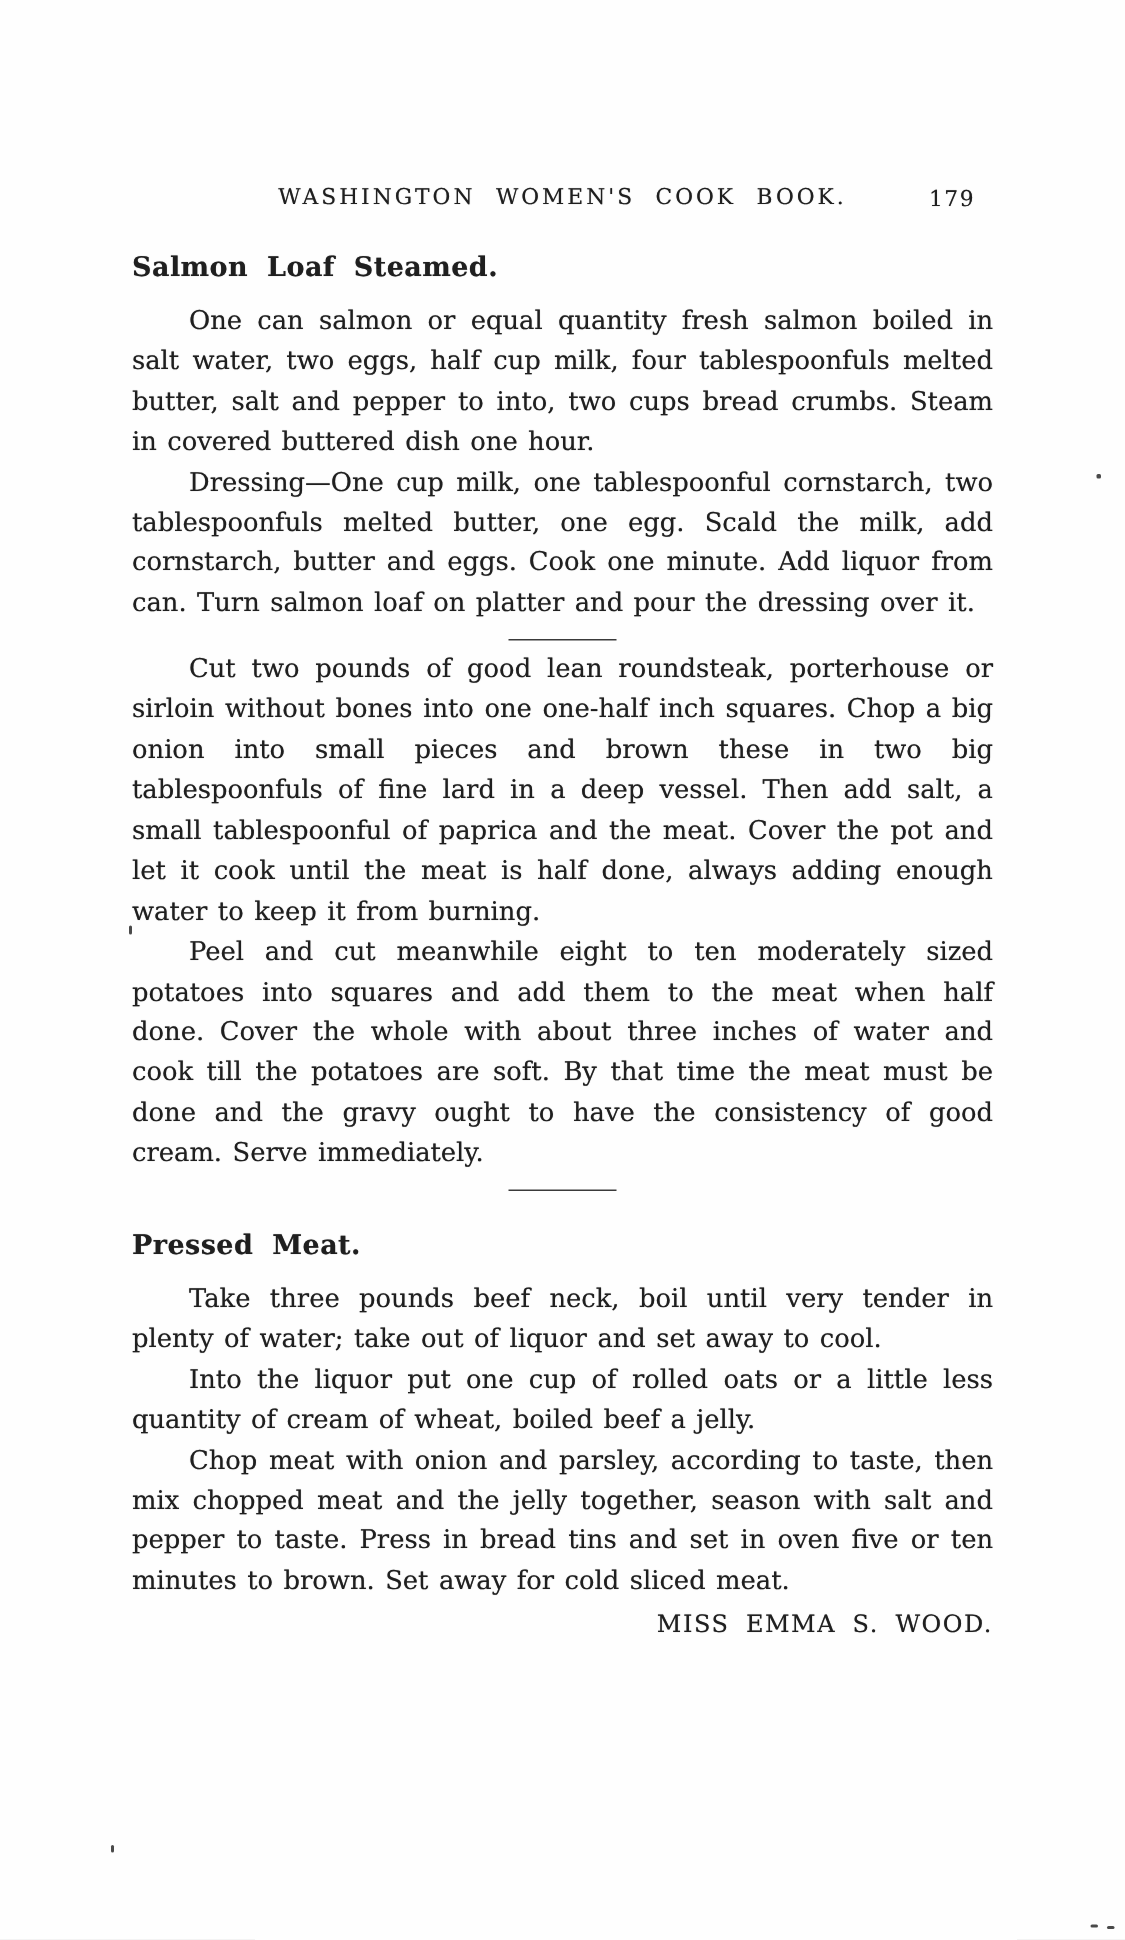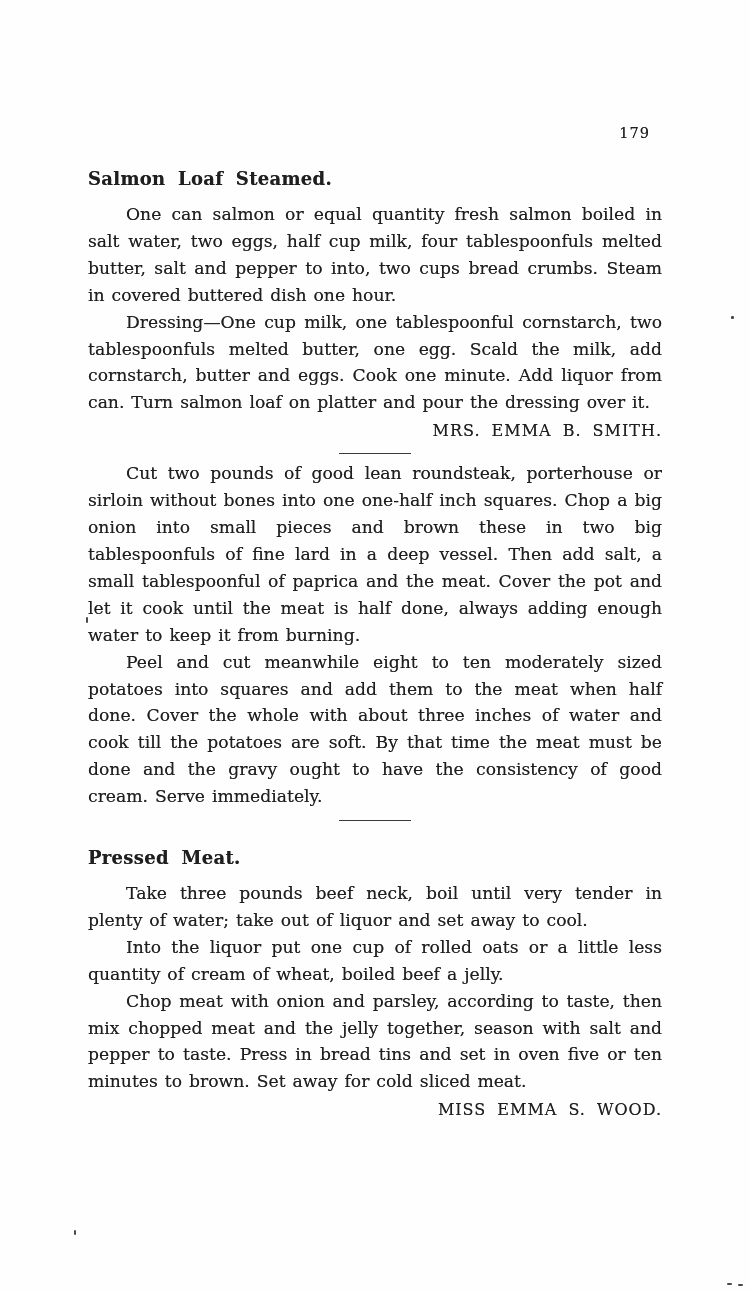--- a/index.html
+++ b/index.html
@@ -76,28 +76,28 @@
     border-radius: 1px;
   }
 </style>
 </head>
 <body>
 
 <div class="page">
   <div class="content">
 
     <div class="running-header">
+      <span>WASHINGTON WOMEN'S COOK BOOK.</span>
       <span class="page-number">179</span>
     </div>
 
     <section class="recipe">
       <h2 class="recipe-title">Salmon Loaf Steamed.</h2>
       <p class="body-para">One can salmon or equal quantity fresh salmon boiled in salt water, two eggs, half cup milk, four tablespoonfuls melted butter, salt and pepper to into, two cups bread crumbs.  Steam in covered buttered dish one hour.</p>
       <p class="body-para">Dressing—One cup milk, one tablespoonful cornstarch, two tablespoonfuls melted butter, one egg.  Scald the milk, add cornstarch, butter and eggs.  Cook one minute.  Add liquor from can.  Turn salmon loaf on platter and pour the dressing over it.</p>
-      <p class="attribution">MRS. EMMA B. SMITH.</p>
     </section>
 
     <hr class="divider">
 
     <section class="recipe">
       <p class="body-para">Cut two pounds of good lean roundsteak, porterhouse or sirloin without bones into one one-half inch squares.  Chop a big onion into small pieces and brown these in two big tablespoonfuls of fine lard in a deep vessel.  Then add salt, a small tablespoonful of paprica and the meat.  Cover the pot and let it cook until the meat is half done, always adding enough water to keep it from burning.</p>
       <p class="body-para">Peel and cut meanwhile eight to ten moderately sized potatoes into squares and add them to the meat when half done.  Cover the whole with about three inches of water and cook till the potatoes are soft.  By that time the meat must be done and the gravy ought to have the consistency of good cream.  Serve immediately.</p>
     </section>
 
     <hr class="divider">

